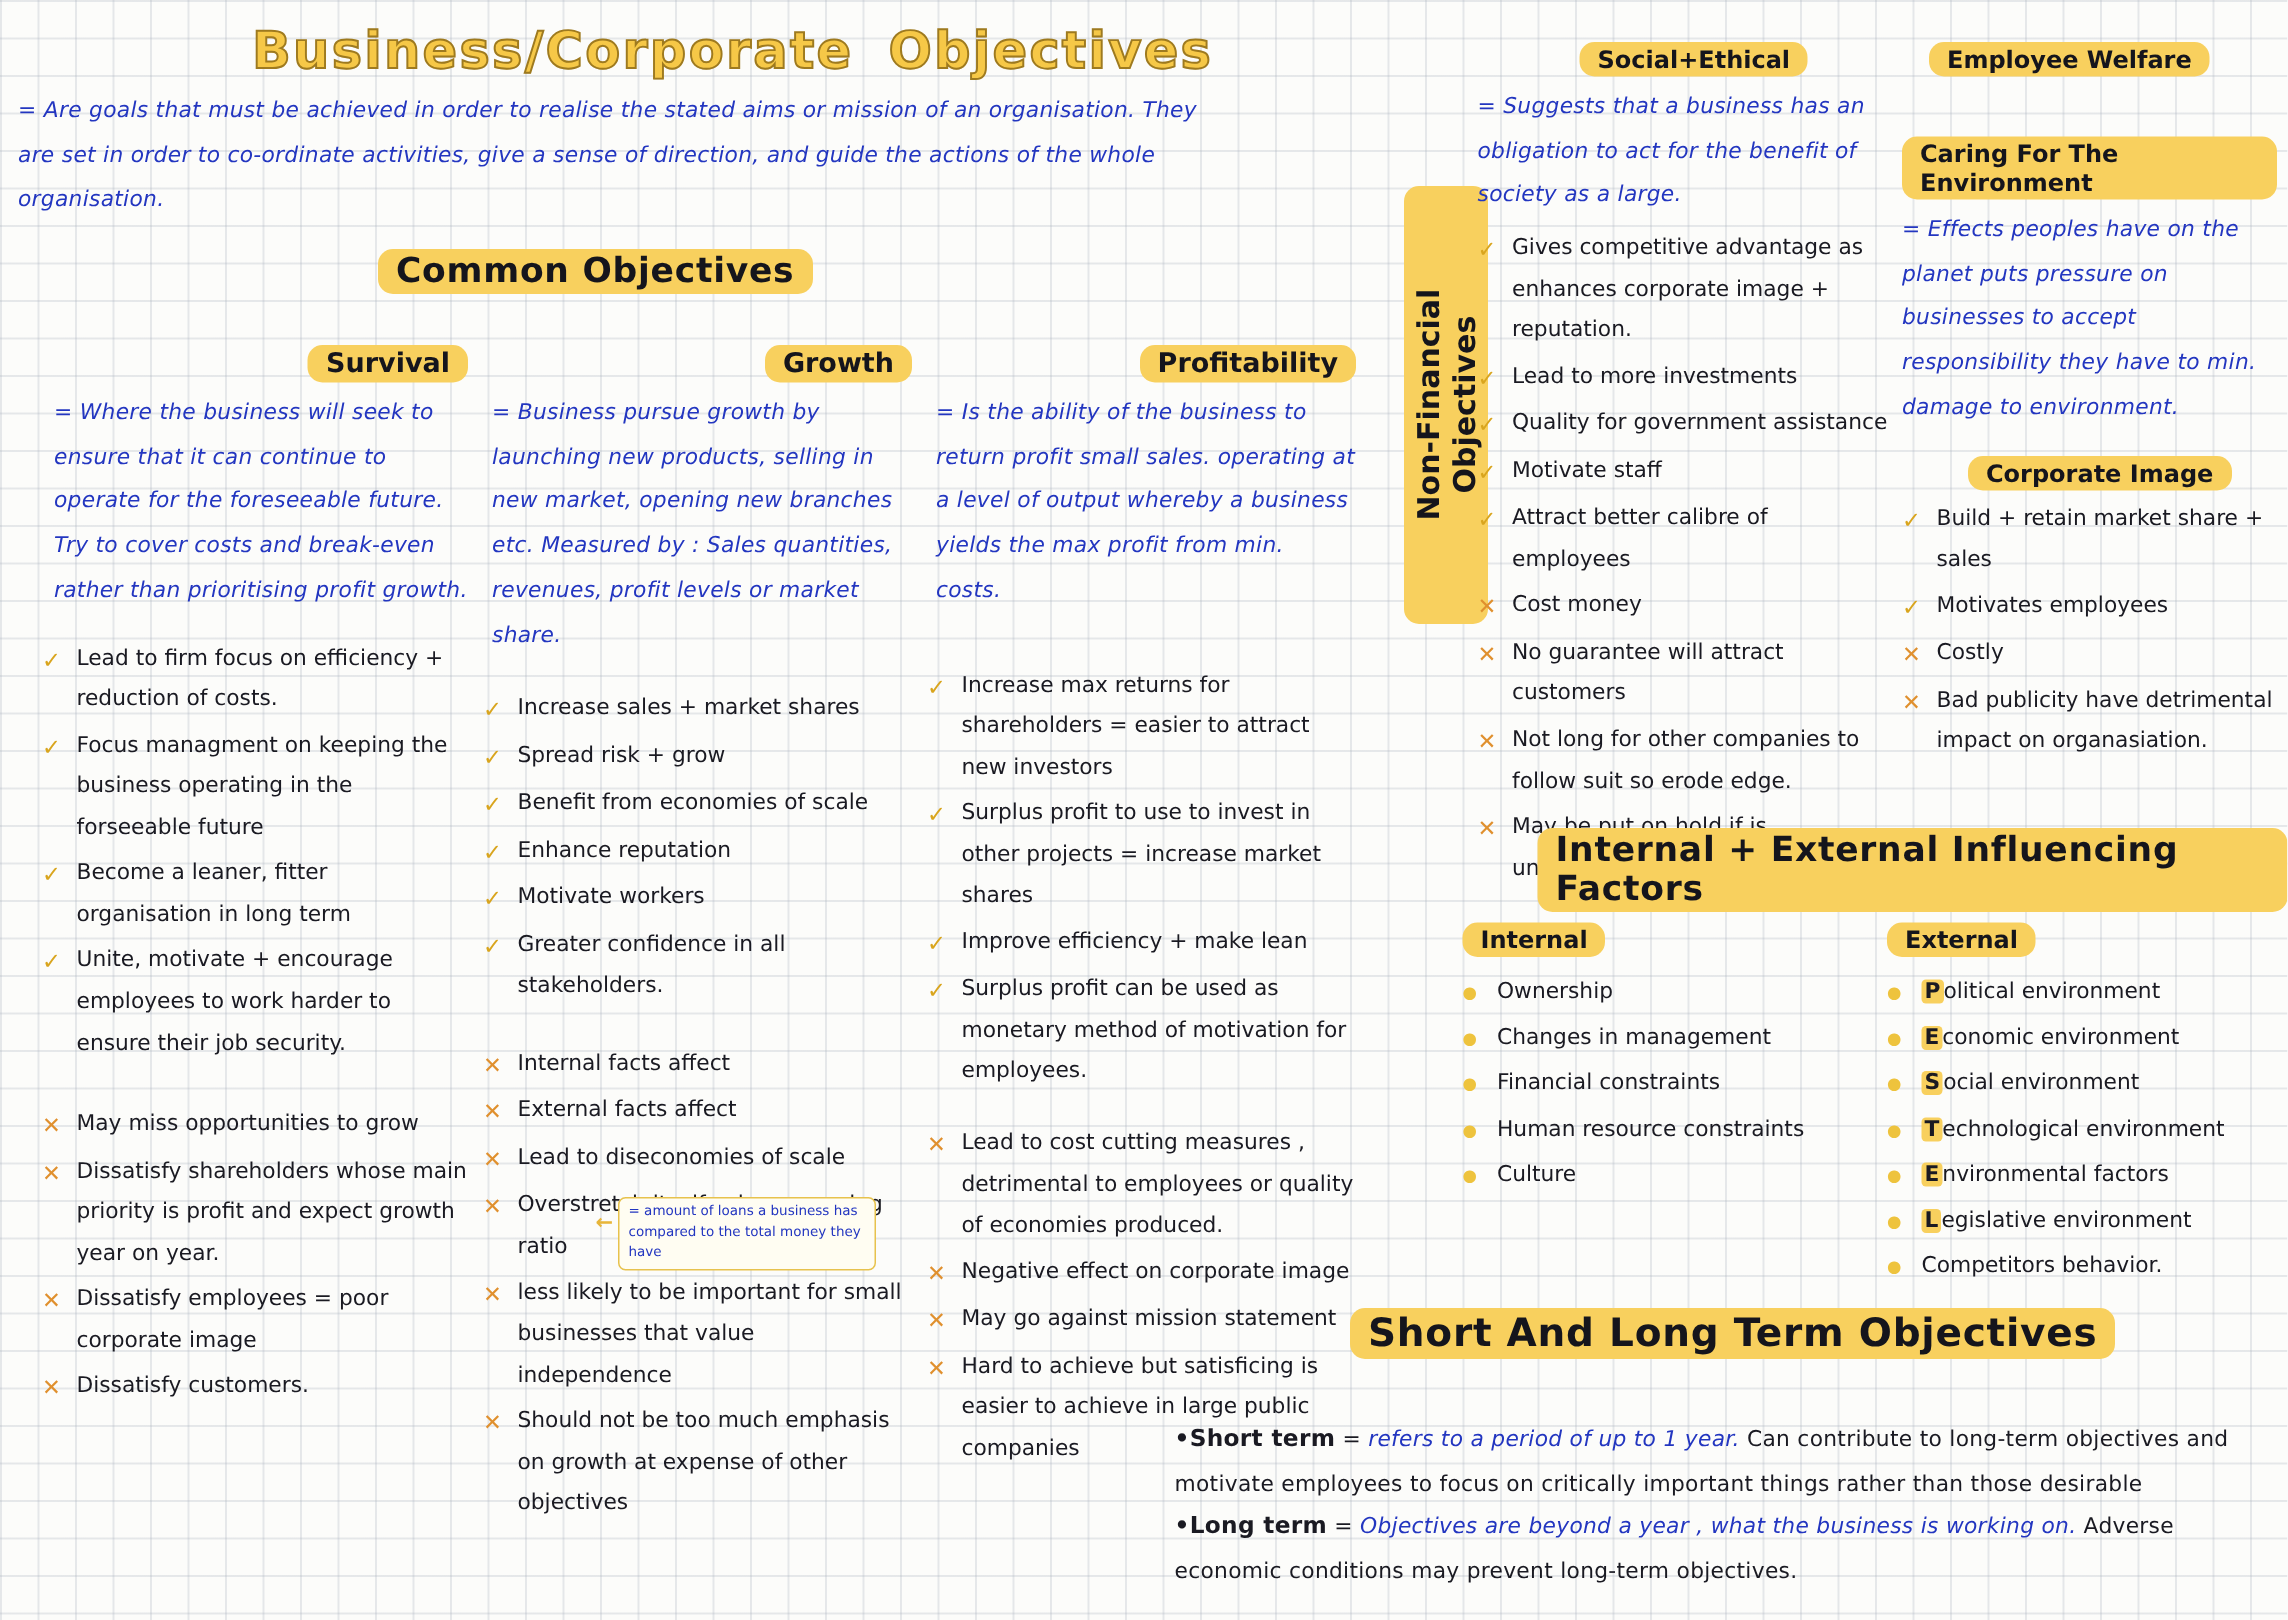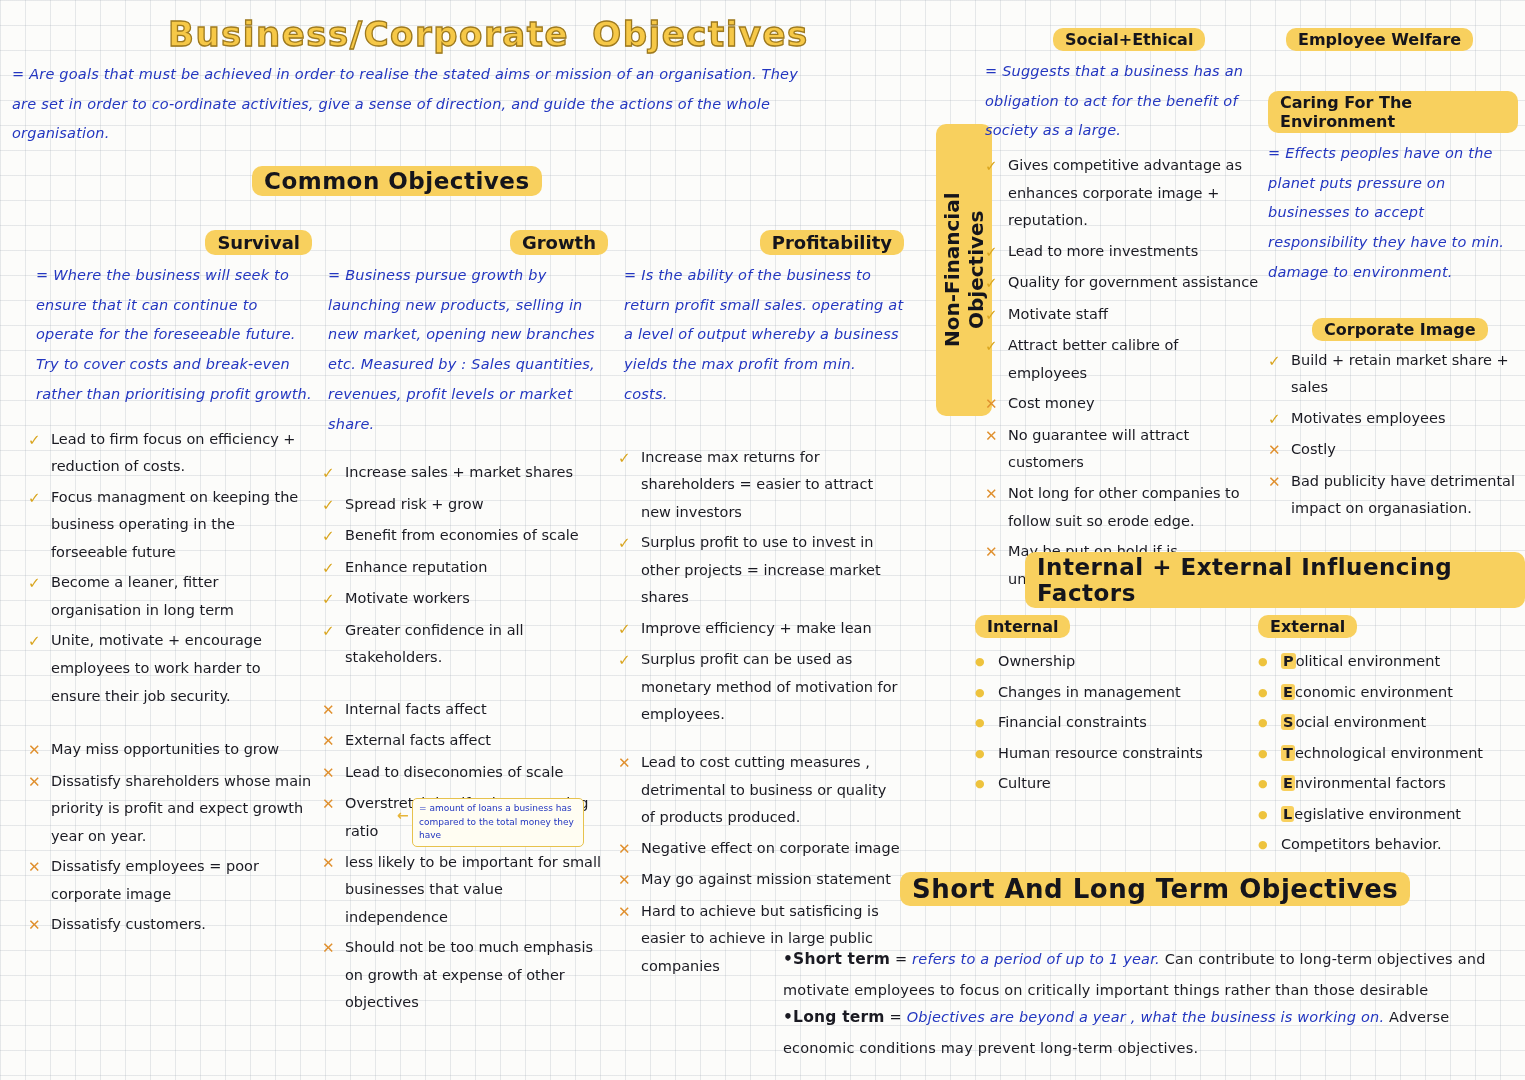--- a/index.html
+++ b/index.html
@@ -210,21 +210,21 @@
 
         <div class="li">
           <span class="mark check">✓</span>
           <span>Surplus profit can be used as monetary method of motivation for employees.</span>
         </div>
       </div>
     <div class="list" style="margin-top:20px;">
 
         <div class="li">
           <span class="mark cross">✕</span>
-          <span>Lead to cost cutting measures , detrimental to business or quality of products produced.</span>
+          <span>Lead to cost cutting measures , detrimental to employees or quality of economies produced.</span>
         </div>
 
         <div class="li">
           <span class="mark cross">✕</span>
           <span>Negative effect on corporate image</span>
         </div>
 
         <div class="li">
           <span class="mark cross">✕</span>
           <span>May go against mission statement</span>
@@ -298,21 +298,21 @@
   </div>
 
   <div class="abs" style="left:1268px; top:28px; width:250px;">
     <div style="margin-left:18px;">
       <span class="hl h4">Employee Welfare</span>
     </div>
     <div style="margin-top:40px; margin-bottom:6px;">
       <span class="hl h4">Caring For The Environment</span>
     </div>
     <div class="def blue">= Effects peoples have on the planet puts pressure on businesses to accept responsibility they have to min. damage to environment.</div>
-    <div style="margin-top:30px; margin-left:44px; margin-bottom:6px;">
+    <div style="margin-top:16px; margin-left:44px; margin-bottom:6px;">
       <span class="hl h4">Corporate Image</span>
     </div>
     <div class="list">
 
         <div class="li">
           <span class="mark check">✓</span>
           <span>Build + retain market share + sales</span>
         </div>
 
         <div class="li">

